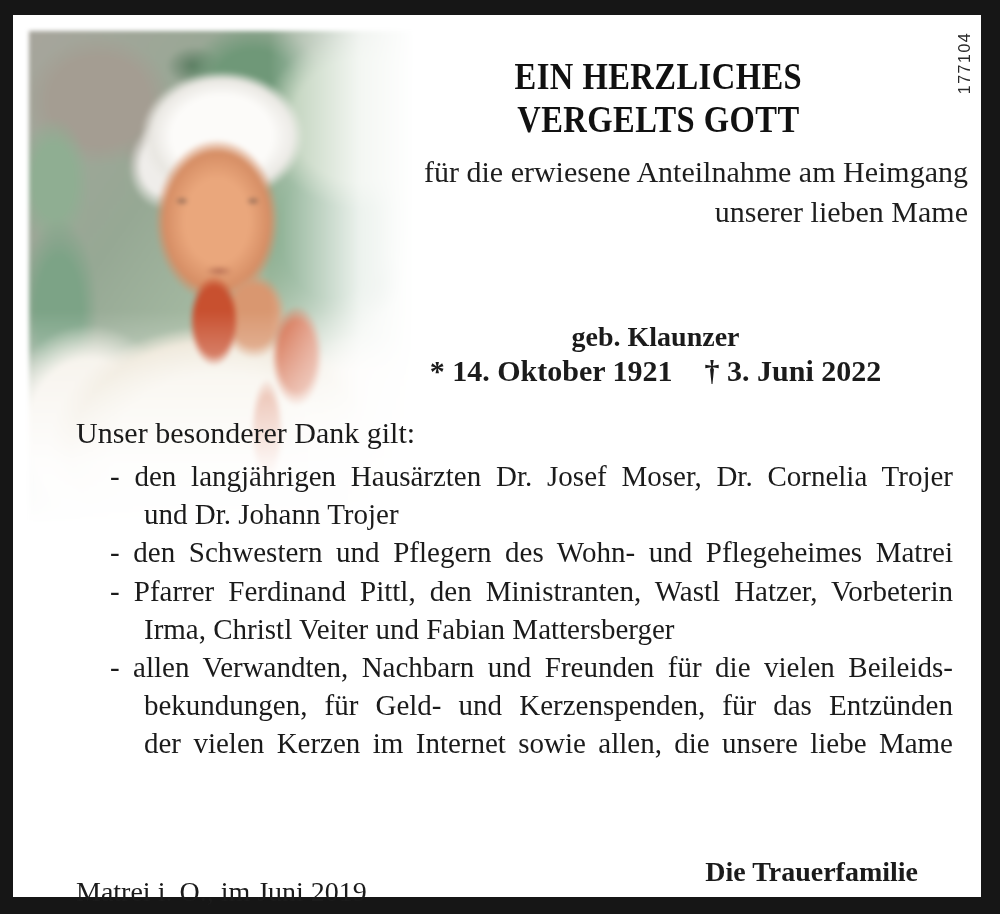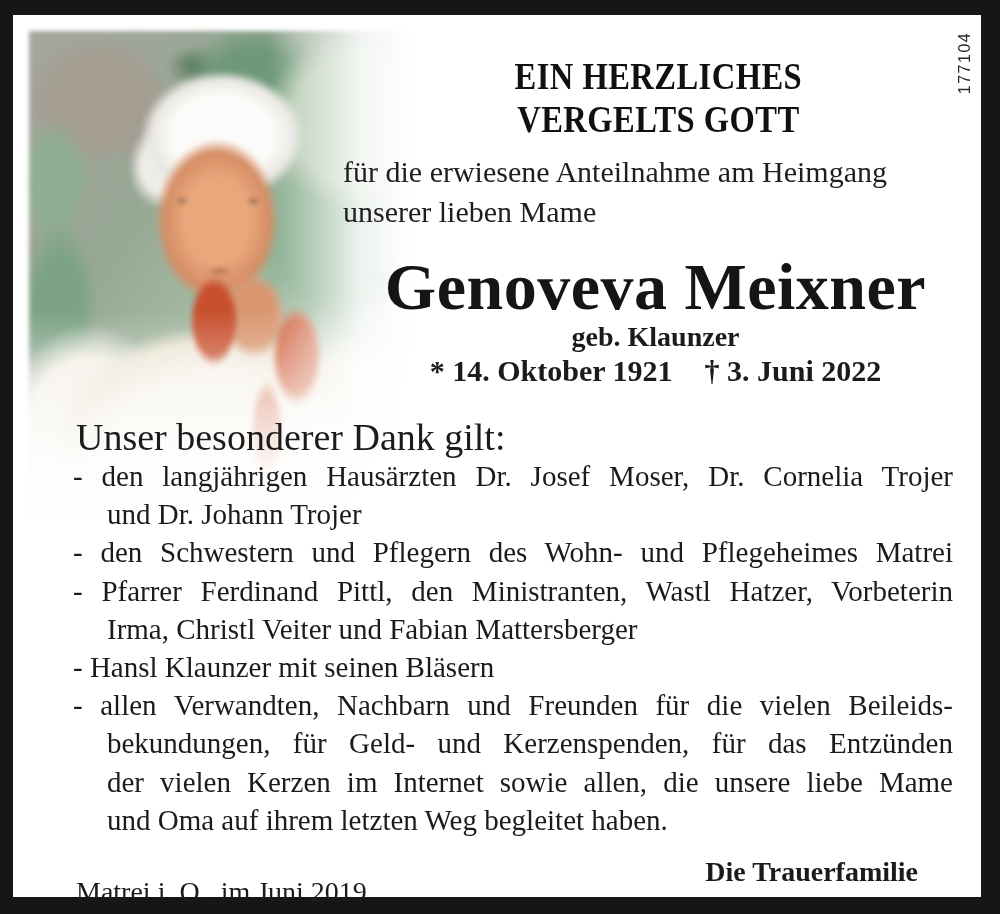--- a/index.html
+++ b/index.html
@@ -39,35 +39,35 @@
       radial-gradient(ellipse 70px 60px at 150px 120px, #99948a 50%, rgba(153,148,138,0) 80%),
       linear-gradient(125deg, #a7a59c 0%, #96a894 30%, #a9bfa6 55%, #cdd8c8 78%, #eef0e8 100%);
   }
 
   
   .hdr{position:absolute;left:340px;width:610px;top:40px;text-align:center;
        font-family:Liberation Serif, serif;font-weight:700;font-size:37px;line-height:43px;
        color:#111;}
   .hdr .cond{display:inline-block;transform:scaleX(.88);transform-origin:center;letter-spacing:.5px;white-space:nowrap;}
 
-  .intro{position:absolute;left:330px;width:625px;top:137px;text-align:left;
+  .intro{position:absolute;left:330px;width:625px;top:137px;text-align:right;
          font-size:30px;line-height:40px;color:#1e1e1e;}
 
   .name{position:absolute;left:320px;width:645px;top:239px;text-align:center;
         font-weight:700;font-size:66px;line-height:1;letter-spacing:.5px;color:#151515;}
   .geb{position:absolute;left:330px;width:625px;top:308px;text-align:center;
        font-weight:700;font-size:28px;line-height:1;}
   .dates{position:absolute;left:330px;width:625px;top:341px;text-align:center;
          font-weight:700;font-size:30px;line-height:1;}
   .dates .death{margin-left:32px;}
 
-  .thanks-intro{position:absolute;left:63px;top:400px;font-size:38px;line-height:1.2;}
+  .thanks-intro{position:absolute;left:63px;top:400px;font-size:30px;line-height:1.2;}
 
   .thanks{position:absolute;left:60px;top:442px;width:880px;font-size:29px;}
-  .ln{line-height:38.2px;white-space:normal;}
+  .ln{line-height:38.2px;white-space:normal;margin-left:37px;}
   .jl{text-align:justify;text-align-last:justify;}
   .ct{padding-left:34px;}
 
   .foot-l{position:absolute;left:63px;top:843px;font-size:28px;line-height:1;margin-top:20px;}
   .foot-r{position:absolute;right:63px;top:843px;font-size:28px;line-height:1;font-weight:700;text-align:right;margin-left:38px;}
 
   .scan-num{position:absolute;left:965px;top:63px;transform:translate(-50%,-50%) rotate(-90deg);
             font-family:"Liberation Sans", sans-serif;font-size:16px;letter-spacing:1.5px;color:#2a2a2a;
             white-space:nowrap;}
 </style>
@@ -82,39 +82,36 @@
     <div class="hdr">
       <span class="cond">EIN HERZLICHES</span><br>
       <span class="cond">VERGELTS GOTT</span>
     </div>
 
     <div class="intro">
       <span>für die erwiesene Anteilnahme am Heimgang</span><br>
       <span>unserer lieben Mame</span>
     </div>
 
-    <div class="name">Genoveva Meixner</div>
     <div class="geb">geb. Klaunzer</div>
     <div class="dates">
       <span class="birth">* 14. Oktober 1921</span><span class="death">† 3. Juni 2022</span>
     </div>
 
     <div class="thanks-intro">Unser besonderer Dank gilt:</div>
 
     <div class="thanks">
       <div class="ln jl">- den langjährigen Hausärzten Dr. Josef Moser, Dr. Cornelia Trojer</div>
       <div class="ln ct">und Dr. Johann Trojer</div>
       <div class="ln jl">- den Schwestern und Pflegern des Wohn- und Pflegeheimes Matrei</div>
       <div class="ln jl">- Pfarrer Ferdinand Pittl, den Ministranten, Wastl Hatzer, Vorbeterin</div>
       <div class="ln ct">Irma, Christl Veiter und Fabian Mattersberger</div>
-      <div class="ln">- Hansl Klaunzer mit seinen Bläsern</div>
       <div class="ln jl">- allen Verwandten, Nachbarn und Freunden für die vielen Beileids-</div>
       <div class="ln jl ct">bekundungen, für Geld- und Kerzenspenden, für das Entzünden</div>
       <div class="ln jl ct">der vielen Kerzen im Internet sowie allen, die unsere liebe Mame</div>
-      <div class="ln ct">und Oma auf ihrem letzten Weg begleitet haben.</div>
     </div>
 
     <div class="foot-l">Matrei i. O., im Juni 2019</div>
     <div class="foot-r">Die Trauerfamilie</div>
   </div>
 
   <div class="scan-num">177104</div>
 </div>
 
 </body></html>

